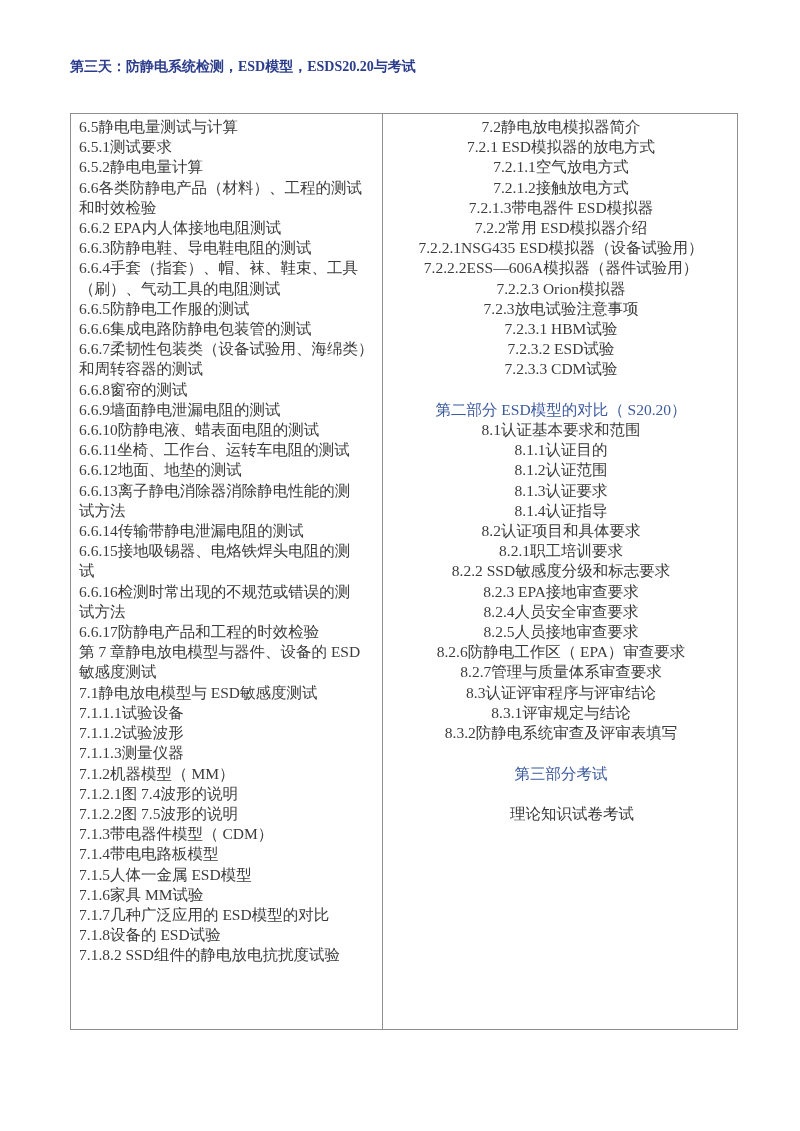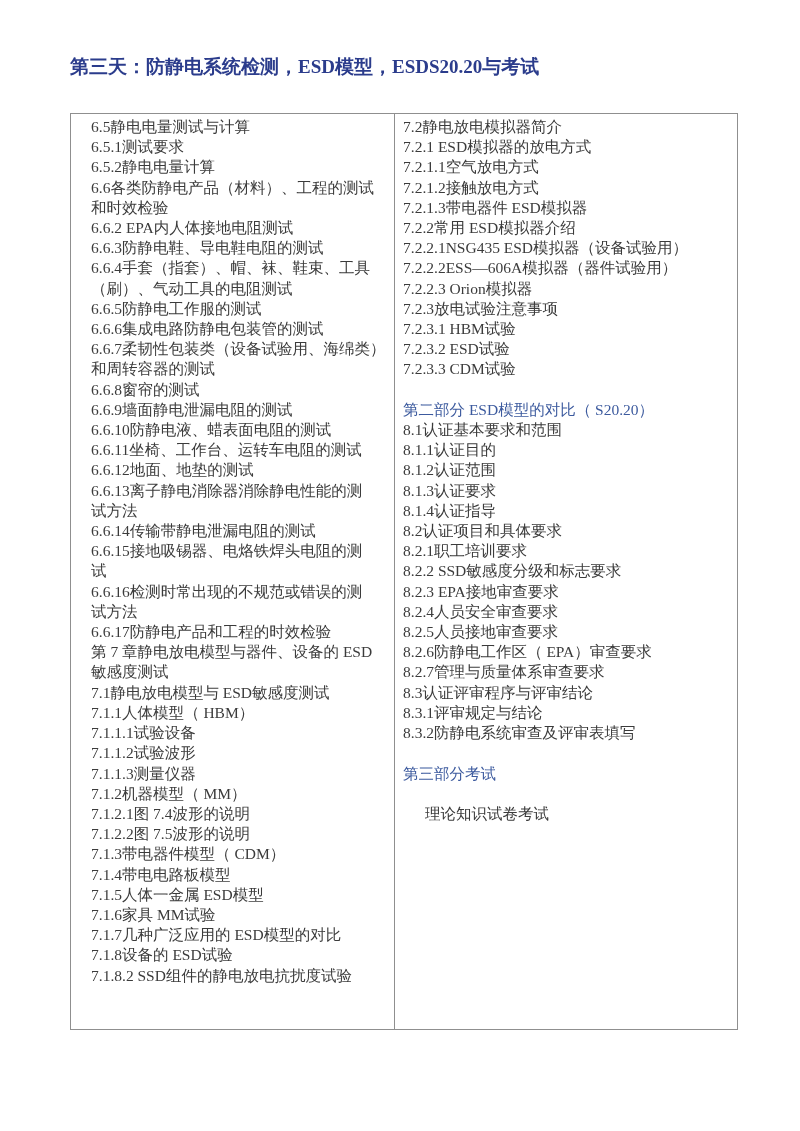--- a/index.html
+++ b/index.html
@@ -9,42 +9,42 @@
     --border-color:#8f8f8f;
   }
   html,body{margin:0;padding:0;background:#ffffff;}
   body{
     width:800px;height:1131px;position:relative;overflow:hidden;
     font-family:"Liberation Serif","DejaVu Serif",serif;
     color:var(--text-color);
   }
   .doc-title{
     margin:54px 62px 0 70px;
-    font-size:19px;line-height:26px;font-weight:bold;
+    font-size:14px;line-height:26px;font-weight:bold;
     color:var(--title-blue);
     white-space:pre;
   }
   .toc-table{
     position:absolute;left:70px;top:113px;width:668px;min-height:917px;
     border:1px solid var(--border-color);
     box-sizing:border-box;
     display:flex;
   }
   .toc-col{
     box-sizing:border-box;
     padding:3px 6px 4px 8px;
     font-size:15.5px;line-height:20.2px;
   }
   .toc-col.left{
     width:312px;
     border-right:1px solid var(--border-color);
-    margin-left:12px;
   }
   .toc-col.right{
     flex:1;
+    text-align:center;
   }
   .line{white-space:pre;}
   .line.heading{color:var(--heading-blue);}
   .line.indent{padding-left:22px;}
 </style>
 </head>
 <body>
 
 <div class="doc-title">第三天：防静电系统检测，ESD模型，ESDS20.20与考试</div>
 
@@ -72,21 +72,20 @@
       <div class="line normal">试方法</div>
       <div class="line normal">6.6.14传输带静电泄漏电阻的测试</div>
       <div class="line normal">6.6.15接地吸锡器、电烙铁焊头电阻的测</div>
       <div class="line normal">试</div>
       <div class="line normal">6.6.16检测时常出现的不规范或错误的测</div>
       <div class="line normal">试方法</div>
       <div class="line normal">6.6.17防静电产品和工程的时效检验</div>
       <div class="line normal">第 7 章静电放电模型与器件、设备的 ESD</div>
       <div class="line normal">敏感度测试</div>
       <div class="line normal">7.1静电放电模型与 ESD敏感度测试</div>
-      <div class="line normal">7.1.1人体模型（ HBM）</div>
       <div class="line normal">7.1.1.1试验设备</div>
       <div class="line normal">7.1.1.2试验波形</div>
       <div class="line normal">7.1.1.3测量仪器</div>
       <div class="line normal">7.1.2机器模型（ MM）</div>
       <div class="line normal">7.1.2.1图 7.4波形的说明</div>
       <div class="line normal">7.1.2.2图 7.5波形的说明</div>
       <div class="line normal">7.1.3带电器件模型（ CDM）</div>
       <div class="line normal">7.1.4带电电路板模型</div>
       <div class="line normal">7.1.5人体一金属 ESD模型</div>
       <div class="line normal">7.1.6家具 MM试验</div>

